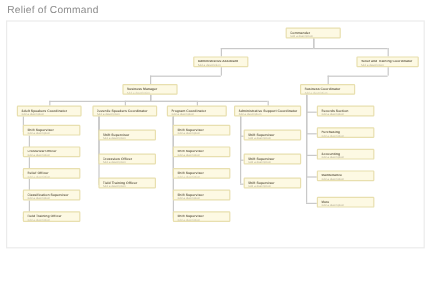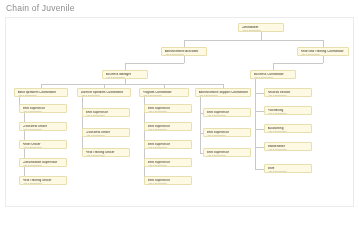--- a/index.html
+++ b/index.html
@@ -55,21 +55,21 @@
     line-height:3px;
     color:#b3ad93;
     white-space:nowrap;
     overflow:hidden;
     margin-top:0.5px;
   }
 </style>
 </head>
 <body>
 
-<div id="page-title">Chain of Juvenile</div>
+<div id="page-title">Relief of Command</div>
 
 <div id="canvas">
   <div id="stage">
       <div class="edge v" style="left: 255px; top: 14px; height: 7.5px; background: rgb(201, 201, 201);"></div>
       <div class="edge h" style="left: 178px; top: 21.5px; width: 77px; background: rgb(201, 201, 201);"></div>
       <div class="edge v" style="left: 178px; top: 21.5px; height: 7.5px; background: rgb(201, 201, 201);"></div>
       <div class="edge v" style="left: 255px; top: 14px; height: 7.5px; background: rgb(201, 201, 201);"></div>
       <div class="edge h" style="left: 255px; top: 21.5px; width: 62px; background: rgb(201, 201, 201);"></div>
       <div class="edge v" style="left: 317px; top: 21.5px; height: 7.5px; background: rgb(201, 201, 201);"></div>
       <div class="edge v" style="left: 178px; top: 38px; height: 7px; background: rgb(201, 201, 201);"></div>

